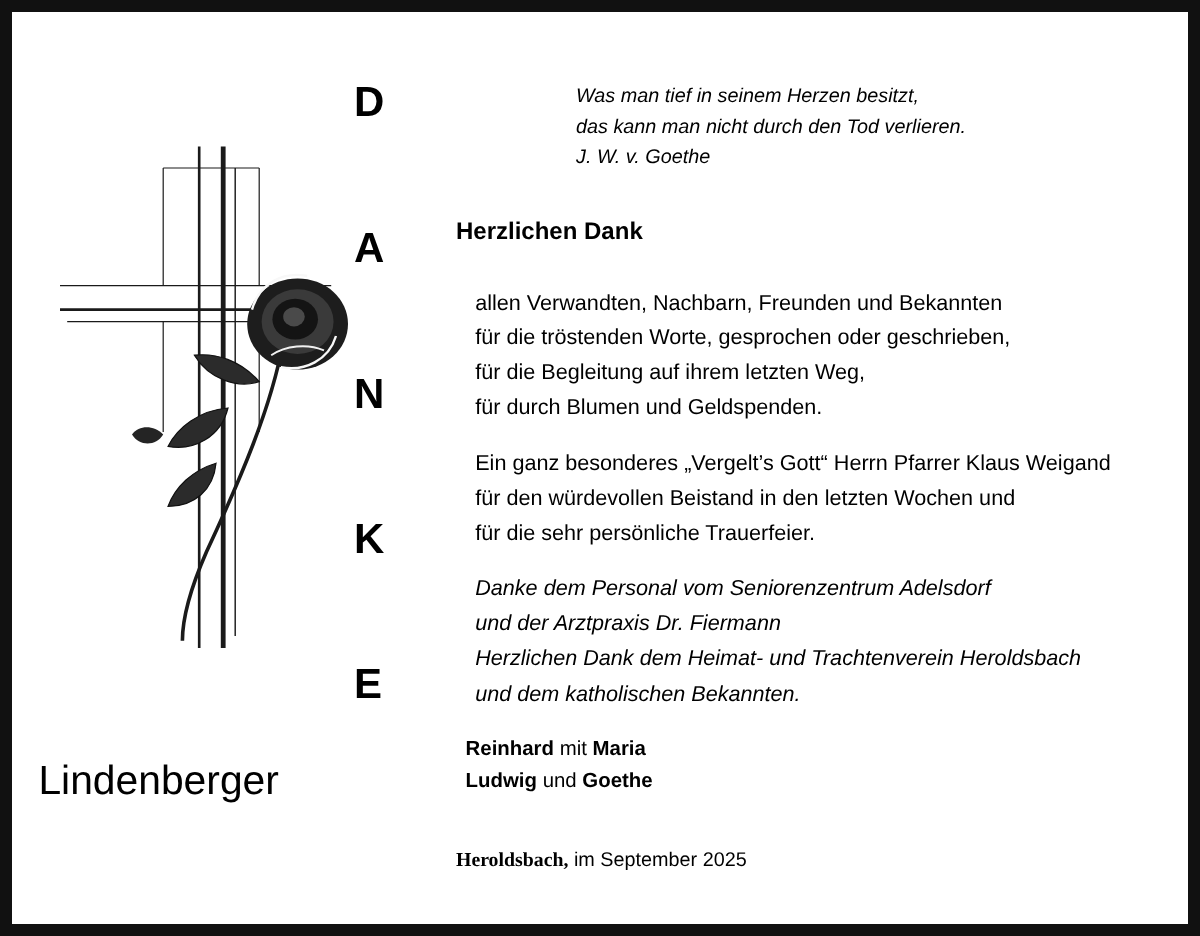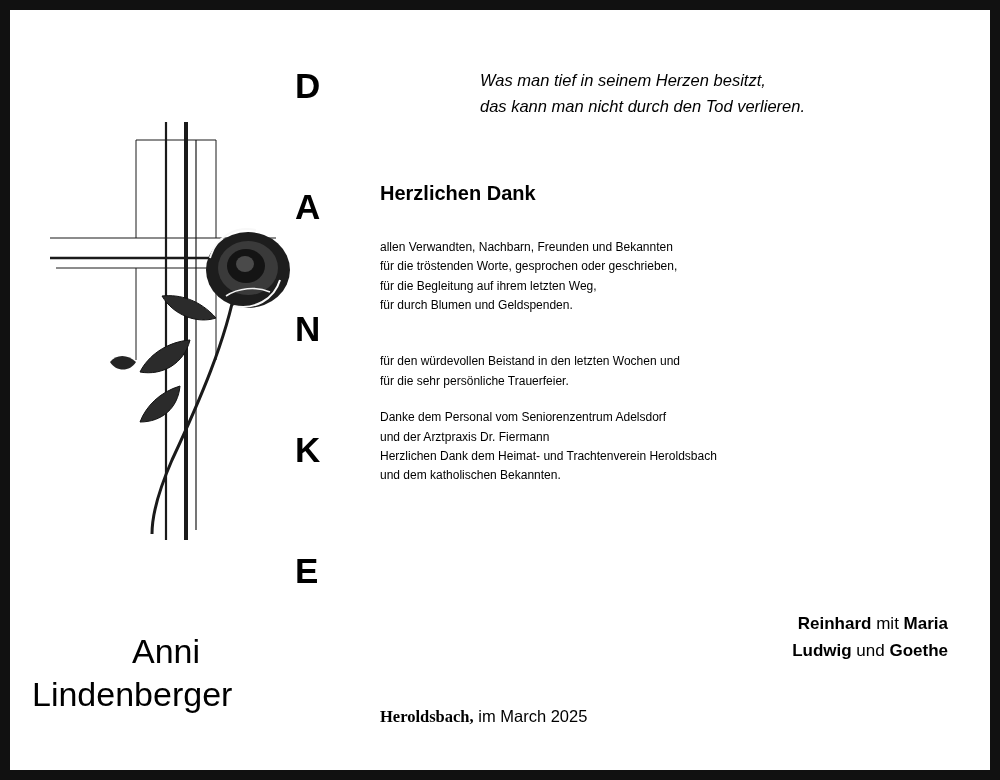--- a/index.html
+++ b/index.html
@@ -78,37 +78,36 @@
   .thanks-head {
     position: absolute;
     left: 370px;
     top: 172px;
     font-size: 20px;
     font-weight: bold;
   }
 
   .body-text {
     position: absolute;
-    left: 370px;
+    left: 386px;
     top: 228px;
     width: 590px;
-    font-size: 12px;
+    font-size: 18px;
     line-height: 1.62;
   }
   .body-text p {
     margin: 0 0 17px 0;
   }
-  .body-text p:last-child { margin-bottom: 12px; }
+  .body-text p:last-child { margin-bottom: 12px; font-style: italic; }
 
   .family {
     position: absolute;
     right: 42px;
     top: 600px;
     width: 560px;
-    text-align: right;
     font-size: 17px;
     line-height: 1.6;
   }
   .family b { font-weight: bold; }
 
   .place-date {
     position: absolute;
     left: 370px;
     top: 697px;
     font-size: 16.5px;
@@ -179,33 +178,34 @@
       <span class="letter">D</span>
       <span class="letter">A</span>
       <span class="letter">N</span>
       <span class="letter">K</span>
       <span class="letter">E</span>
     </div>
 
     <div class="quote">
       <span>Was man tief in seinem Herzen besitzt,</span><br>
       <span>das kann man nicht durch den Tod verlieren.</span>
+      <span class="author">J. W. v. Goethe</span>
     </div>
 
     <div class="thanks-head">Herzlichen Dank</div>
 
     <div class="body-text">
       <p>
         <span>allen Verwandten, Nachbarn, Freunden und Bekannten</span><br>
         <span>für die tröstenden Worte, gesprochen oder geschrieben,</span><br>
         <span>für die Begleitung auf ihrem letzten Weg,</span><br>
         <span>für durch Blumen und Geldspenden.</span>
       </p>
       <p>
-        <br>
+        <span>Ein ganz besonderes „Vergelt’s Gott“ Herrn Pfarrer Klaus Weigand</span><br>
         <span>für den würdevollen Beistand in den letzten Wochen und</span><br>
         <span>für die sehr persönliche Trauerfeier.</span>
       </p>
       <p>
         <span>Danke dem Personal vom Seniorenzentrum Adelsdorf</span><br>
         <span>und der Arztpraxis Dr. Fiermann</span><br>
         <span>Herzlichen Dank dem Heimat- und Trachtenverein Heroldsbach</span><br>
         <span>und dem katholischen Bekannten.</span>
       </p>
     </div>
@@ -213,22 +213,21 @@
     <div class="family">
       <div>
         <b>Reinhard</b><span> mit </span><b>Maria</b>
       </div>
       <div>
         <b>Ludwig</b><span> und </span><b>Goethe</b>
       </div>
     </div>
 
     <div class="place-date">
-      <b>Heroldsbach,</b><span> im March 2025</span>
+      <b>Heroldsbach,</b><span> im September 2025</span>
     </div>
 
     <div class="deceased">
-      <span class="line1">Anni</span>
       <span class="line2">Lindenberger</span>
     </div>
 
   </div>
 </div>
 
 </body></html>

